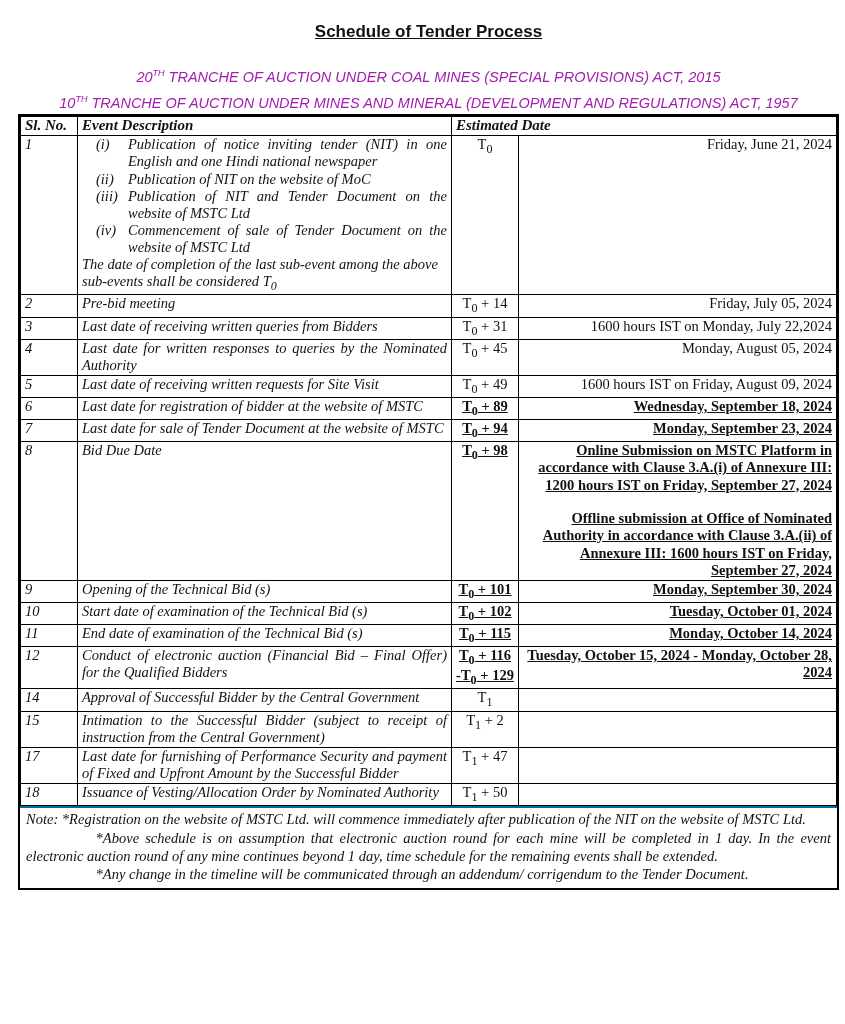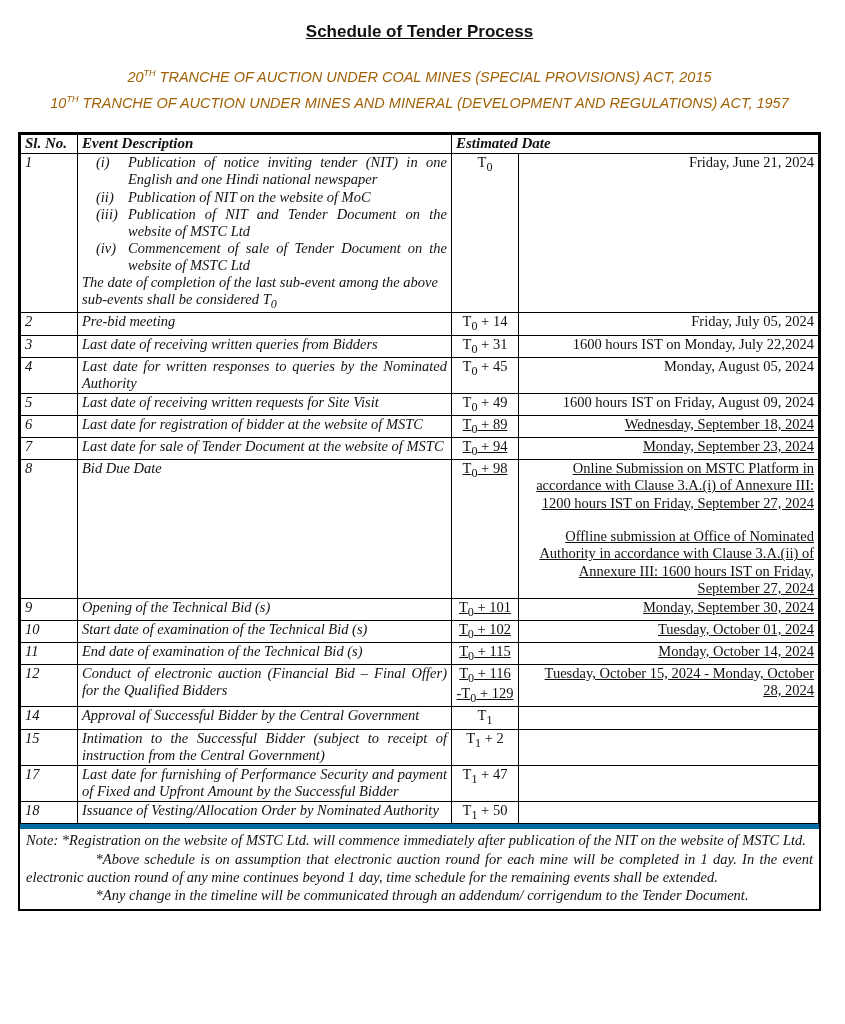--- a/index.html
+++ b/index.html
@@ -2,42 +2,41 @@
 <html><head>
 <meta charset="utf-8">
 <style>
   * { box-sizing: border-box; }
   html, body { margin: 0; padding: 0; background: #ffffff; }
   body {
     width: 845px; min-height: 1024px;
     color: #111;
     font-family: "Liberation Serif", serif;
   }
-  .page { padding: 12px 24px 10px 18px; }
+  .page { padding: 12px 6px 10px 18px; }
 
   .doc-title {
     text-align: center;
     font-family: "Liberation Sans", sans-serif;
     font-weight: bold;
     font-size: 17px;
     text-decoration: underline;
     margin: 10px 0 20px 0;
   }
   .subtitles {
     text-align: center;
     font-family: "Liberation Sans", sans-serif;
     font-style: italic;
     font-size: 14.5px;
     line-height: 22px;
-    color: #a16207;
+    color: #a21caf;
   }
   .subtitles sup { font-size: 9px; }
 
   .table-wrap {
-    margin-top: 18px;
     border: 2px solid #000;
   }
   table.schedule {
     border-collapse: collapse;
     width: 100%;
     font-size: 14.5px;
     line-height: 1.18;
     table-layout: fixed;
   }
   table.schedule th, table.schedule td {
@@ -49,31 +48,31 @@
     text-align: left;
     font-style: italic;
     font-weight: bold;
     font-size: 15px;
     padding-top: 1px; padding-bottom: 1px;
   }
   .c-sl   { font-style: italic; text-align: left; }
   .c-desc { font-style: italic; text-align: justify; }
   .c-t    { text-align: center; }
   .c-date { text-align: right; }
-  .emph   { font-weight: normal; text-decoration: underline; }
+  .emph   { font-weight: bold; text-decoration: underline; }
   .v-mid  { vertical-align: middle !important; }
   .spacer { height: 1.15em; text-decoration: none; }
 
   .subitem { display: flex; }
   .si-label { flex: 0 0 32px; margin-left: 14px; }
   .si-text  { flex: 1; text-align: justify; }
   .desc-tail { text-align: left; }
 
   .note {
-    border-top: 5px solid #0369a1;
+    border-top: 2px solid #0369a1;
     font-style: italic;
     font-size: 14.5px;
     line-height: 1.27;
     padding: 2px 6px 4px 6px;
   }
   .note p { margin: 0; text-align: justify; }
   .note p.indent { text-indent: 4.8em; }
 </style>
 </head>
 <body>

